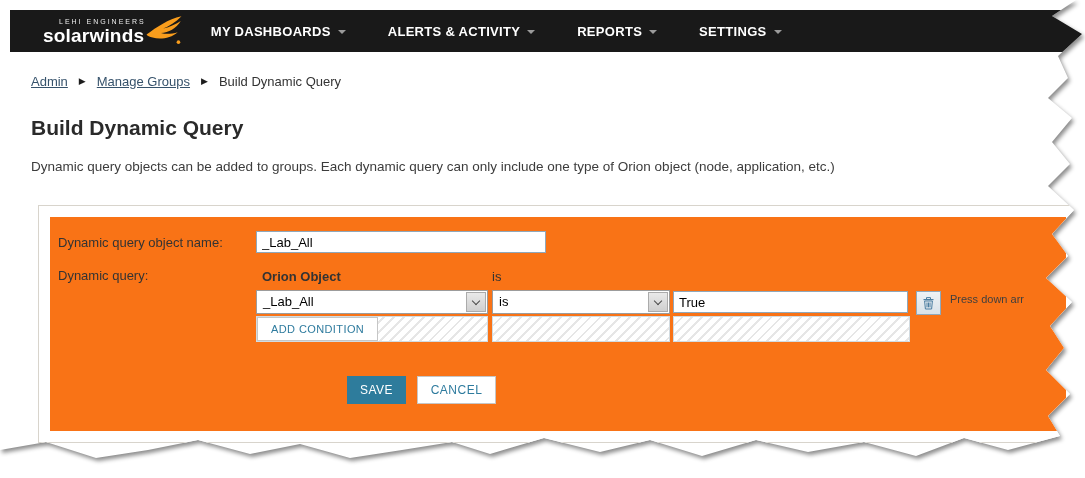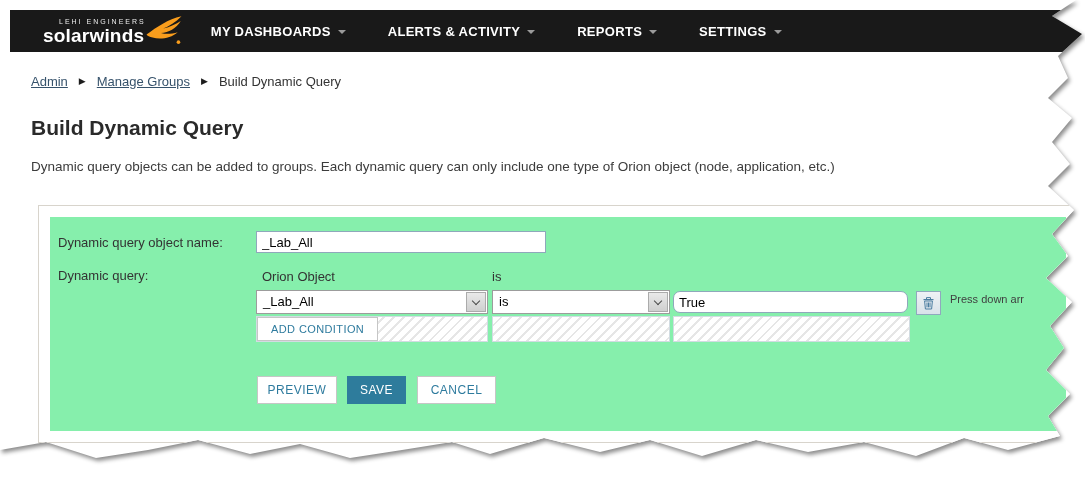--- a/index.html
+++ b/index.html
@@ -41,21 +41,21 @@
   .crumb-current { color:#333333; }
 
   
   .page-title { position:absolute; left:31px; top:116px; font-size:21px; font-weight:700;
                 color:#2a2a2a; }
   .page-desc { position:absolute; left:31px; top:159px; font-size:13.5px; color:#3c3c3c; }
 
   
   .outer-box { position:absolute; left:38px; top:205px; width:1040px; height:238px;
                background:#ffffff; border:1px solid #d8d4cc; }
-  .panel { position:absolute; inset:11px; background:#86efac; }
+  .panel { position:absolute; inset:11px; background:#f97316; }
   .lbl { position:absolute; font-size:13px; color:#333333; }
   .hdr { position:absolute; font-size:13px; color:#333333; }
 
   .txt-input { position:absolute; height:22px; border:1px solid #8fa8bb; background:#ffffff;
                font-family:"Liberation Sans", sans-serif; font-size:13px; color:#000;
                padding:0 5px; outline:none; }
 
   .select { position:absolute; height:24px; background:#ffffff; border:1px solid #9c9c9c;
             font-size:13px; color:#000; cursor:pointer; }
   .select .sel-text { position:absolute; left:6px; top:3px; }
@@ -136,53 +136,52 @@
   <div class="page-title">Build Dynamic Query</div>
   <div class="page-desc">Dynamic query objects can be added to groups. Each dynamic query can only include one type of Orion object (node, application, etc.)</div>
 
   <div class="outer-box">
     <div class="panel">
 
       <div class="lbl" style="left:8px; top:18px;">Dynamic query object name:</div>
       <input class="txt-input" style="left: 206px; top: 14px; width: 290px;" type="text" value="_Lab_All">
 
       <div class="lbl" style="left:8px; top:51px;">Dynamic query:</div>
-      <div class="hdr" style="left:212px; top:52px;">Orion Object</div>
+      <div class="hdr" style="left:212px; top:52px;font-weight:bold;">Orion Object</div>
       <div class="hdr" style="left:442px; top:52px;">is</div>
 
 
       <div class="select" style="left:206px; top:73px; width:232px;">
         <span class="sel-text">_Lab_All</span>
         <span class="sel-btn">
               <i class="chev"></i>
             </span>
       </div>
       <div class="select" style="left:442px; top:73px; width:178px;">
         <span class="sel-text">is</span>
         <span class="sel-btn">
               <i class="chev"></i>
             </span>
       </div>
-      <input class="txt-input" style="left: 623px; top: 74px; width: 235px; border-radius: 7px;" type="text" value="True">
+      <input class="txt-input" style="left: 623px; top: 74px; width: 235px;" type="text" value="True">
       <div class="trash-btn" style="left:866px; top:74px;">
         <svg width="13" height="14" viewBox="0 0 13 14">
           <rect x="1.5" y="3" width="10" height="1.2" fill="#4a7da0"></rect>
           <path d="M4.5 3 V1.6 h4 V3" stroke="#4a7da0" stroke-width="1" fill="none"></path>
           <path d="M2.6 5 l0.8 8 h6.2 l0.8 -8 Z" fill="none" stroke="#4a7da0" stroke-width="1"></path>
           <path d="M5 6.5 v4.8 M6.5 6.5 v4.8 M8 6.5 v4.8" stroke="#4a7da0" stroke-width="1"></path>
         </svg>
       </div>
 
       <div class="hatch" style="left:206px; top:99px; width:232px;"></div>
       <div class="hatch" style="left:442px; top:99px; width:178px;"></div>
       <div class="hatch" style="left:623px; top:99px; width:237px;"></div>
       <button class="add-cond-btn">ADD CONDITION</button>
 
       <div class="hint">Press down arr</div>
 
-      <button class="action-btn" style="left:207px; width:80px;">PREVIEW</button>
       <button class="action-btn primary" style="left:297px; width:59px;">SAVE</button>
       <button class="action-btn" style="left:367px; width:79px;">CANCEL</button>
     </div>
   </div>
 
 </div>
 </div>
 
 </body></html>

